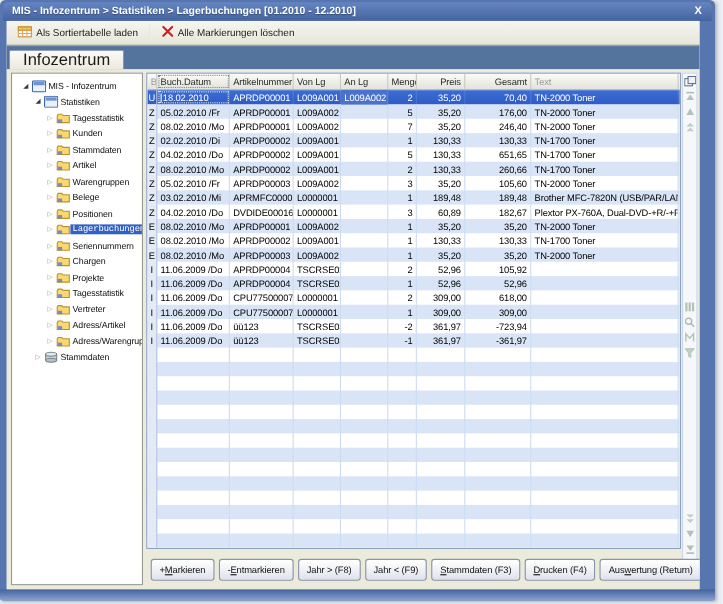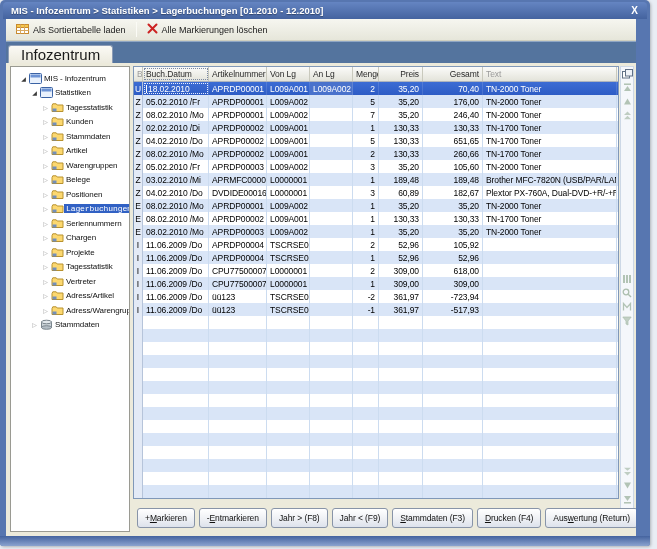--- a/index.html
+++ b/index.html
@@ -514,21 +514,21 @@
                 <div class="td" style="width: 134px;"></div>
               </div>
               <div class="tr stripe">
                 <div class="td bcol" style="width: 9px;">I</div>
                 <div class="td" style="width: 66px;">11.06.2009 /Do</div>
                 <div class="td" style="width: 58px;">üü123</div>
                 <div class="td" style="width: 43px;">TSCRSE03</div>
                 <div class="td" style="width: 43px;"></div>
                 <div class="td num" style="width: 26px;">-1</div>
                 <div class="td num" style="width: 44px;">361,97</div>
-                <div class="td num" style="width: 60px;">-517,93</div>
+                <div class="td num" style="width: 60px;">-361,97</div>
                 <div class="td" style="width: 134px;"></div>
               </div>
               <div class="tr">
                 <div class="td bcol" style="width: 9px;"></div>
                 <div class="td" style="width: 66px;"></div>
                 <div class="td" style="width: 58px;"></div>
                 <div class="td" style="width: 43px;"></div>
                 <div class="td" style="width: 43px;"></div>
                 <div class="td num" style="width: 26px;"></div>
                 <div class="td num" style="width: 44px;"></div>

